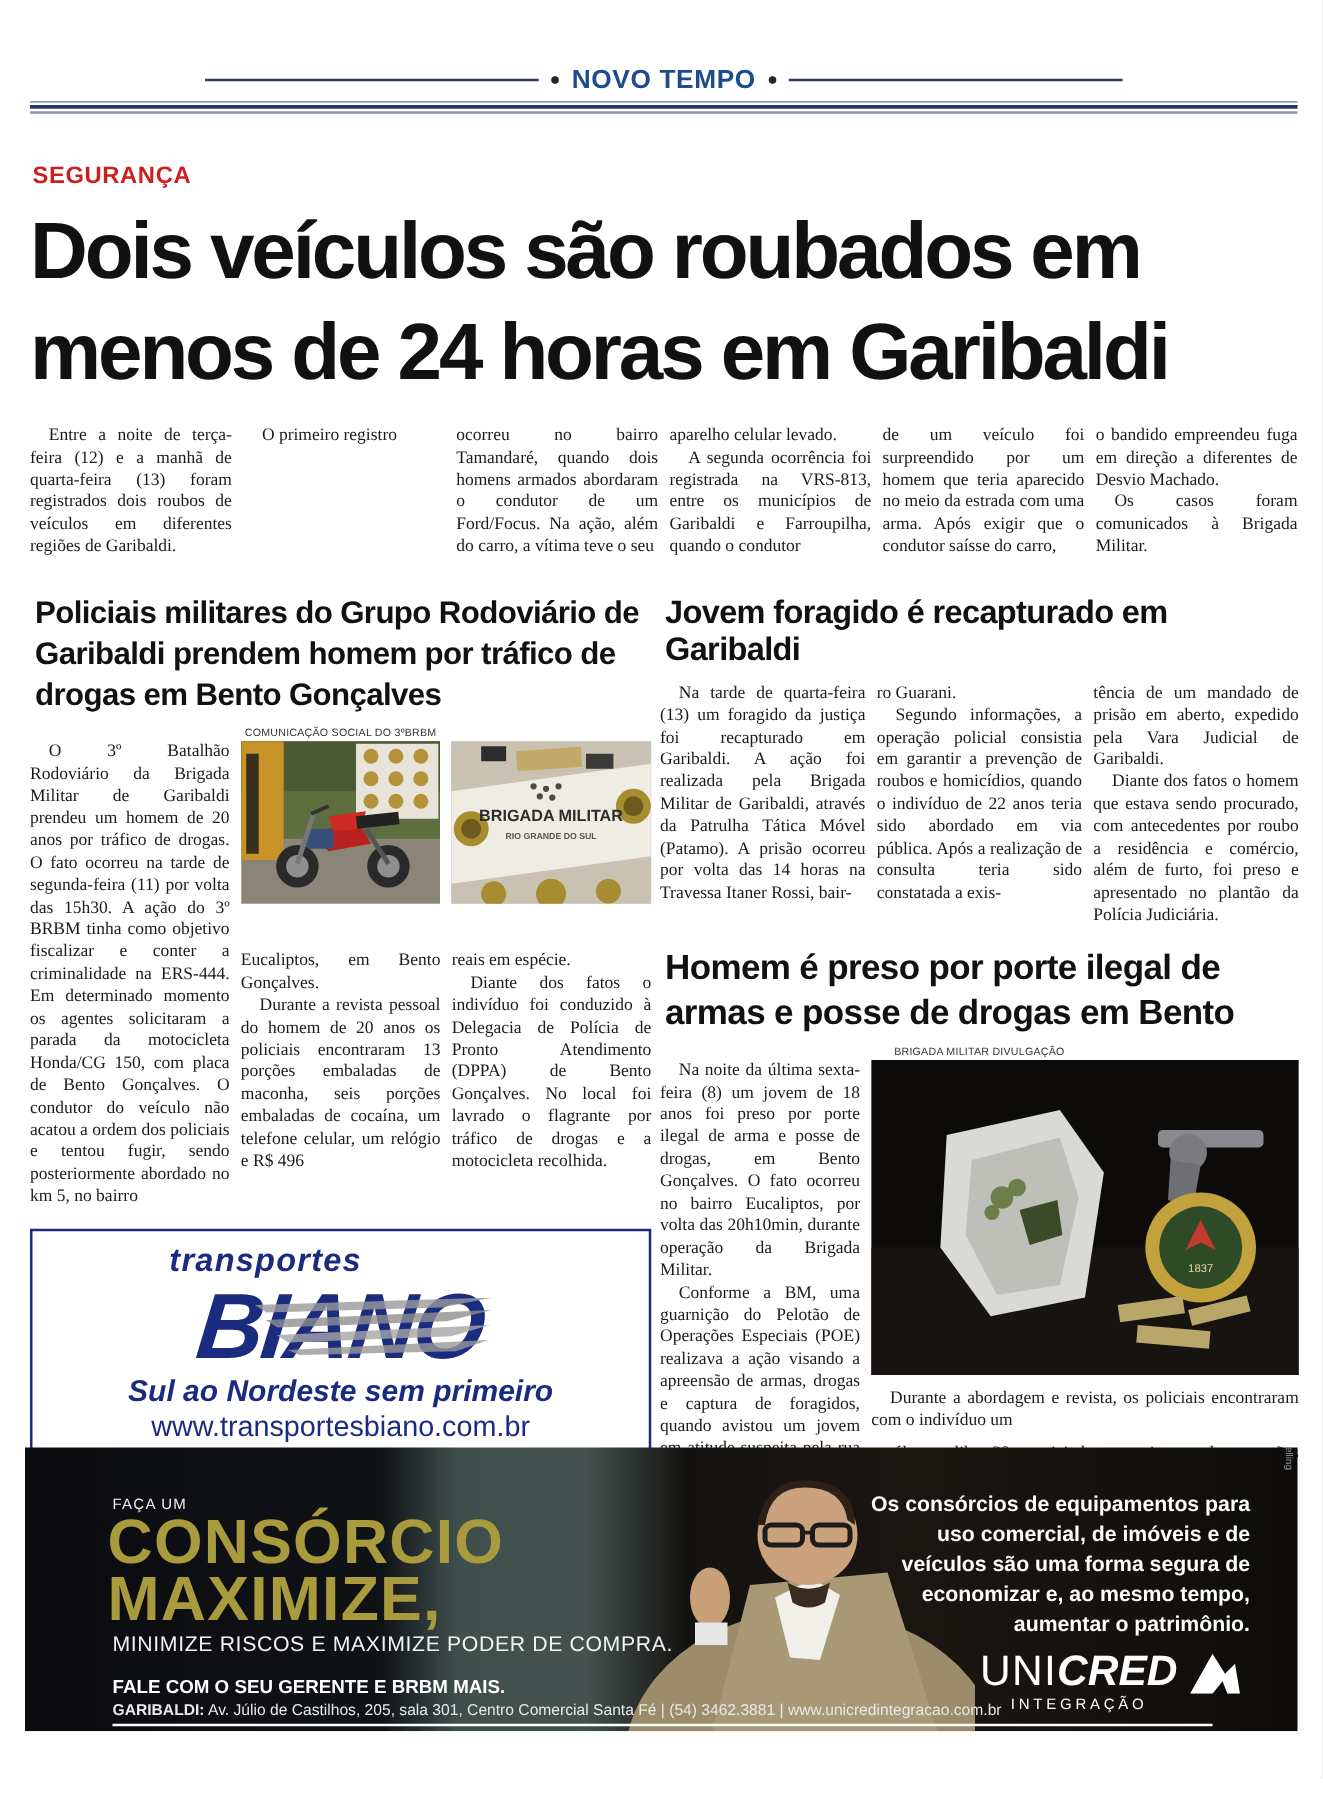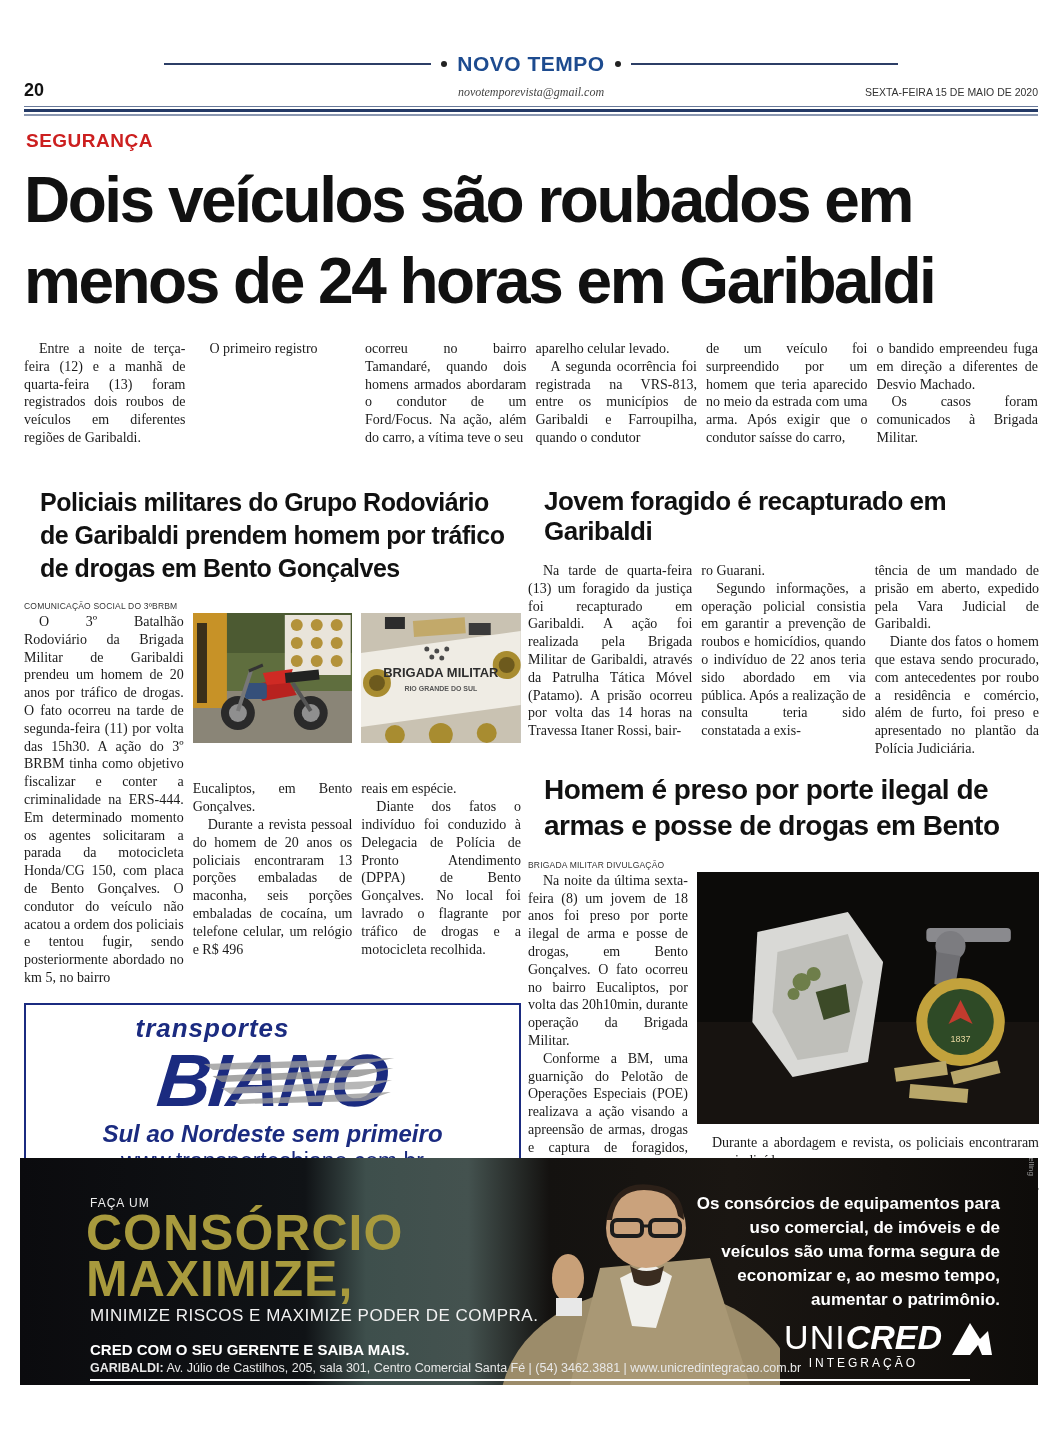--- a/index.html
+++ b/index.html
@@ -26,25 +26,25 @@
       letter-spacing:-2.5px;color:#111;font-stretch:condensed;}
   #lead-cols{position:absolute;top:340px;left:24px;width:1014px;
       display:grid;grid-template-columns:repeat(6,1fr);gap:9px;}
   .bodycol{font-size:14px;line-height:17.8px;text-align:justify;}
   .bodycol .para{margin:0;text-indent:15px;}
   .bodycol .para.cont{text-indent:0;}
   
   #left-half{position:absolute;top:470px;left:24px;width:497px;}
   #right-half{position:absolute;top:470px;left:528px;width:511px;}
   .sub-headline{font-family:"Liberation Sans",sans-serif;font-weight:bold;color:#111;
-      letter-spacing:-.5px;margin:16px;}
+      letter-spacing:-.5px;margin:4px;}
   #a2-headline{font-size:25px;line-height:33px;}
   #a3-headline{font-size:26px;line-height:30px;}
   #a4-headline{font-size:28px;line-height:36px;margin-top:14px;}
-  .credit{font-family:"Liberation Sans",sans-serif;font-size:8.5px;color:#333;text-align:left;
+  .credit{font-family:"Liberation Sans",sans-serif;font-size:8.5px;color:#333;text-align:center;
       letter-spacing:.2px;margin:8px 0 2px 0;}
   #a2-grid{display:grid;grid-template-columns:repeat(3,1fr);gap:9px;}
   #a2-grid .span-rows{grid-row:1 / span 2;}
   .photo{width:100%;display:block;background:#ccc;}
   #a3-grid{display:grid;grid-template-columns:repeat(3,1fr);gap:9px;margin-top:12px;}
   #a4-grid{display:grid;grid-template-columns:160px 1fr 1fr;gap:9px;}
   #a4-grid .span-rows{grid-row:1 / span 2;}
   #a4-photo-wrap{grid-column:2 / span 2;}
   
   #biano{margin-top:16px;border:2px solid #1b2b80;color:#1b2b80;text-align:center;
@@ -86,25 +86,20 @@
 
 <div id="page">
 
   <div id="hdr">
     <div class="mast-row">
       <div class="mast-line"></div>
       <div class="mast-dot"></div>
       <div class="mast-title">NOVO TEMPO</div>
       <div class="mast-dot"></div>
       <div class="mast-line"></div>
-    </div>
-    <div class="hdr-row2">
-      <div class="page-num">20</div>
-      <div class="hdr-email">novotemporevista@gmail.com</div>
-      <div class="hdr-date">SEXTA-FEIRA 15 DE MAIO DE 2020</div>
     </div>
     <div class="rule-thin"></div>
     <div class="rule-double"></div>
   </div>
 
   <div id="section-label">SEGURANÇA</div>
   <h1 id="lead-headline" style="margin:0;">Dois veículos são roubados em menos de 24 horas em Garibaldi</h1>
   <div id="lead-cols">
     <div class="bodycol">
         <p class="para">Entre a noite de terça-feira (12) e a manhã de quarta-feira (13) foram registrados dois roubos de veículos em diferentes regiões de Garibaldi.</p>
@@ -297,21 +292,21 @@
       <path d="M170,108 q16,10 34,0 l-4,16 q-13,8 -26,0 z" fill="#3a2c20"></path>
       <ellipse cx="108" cy="120" rx="16" ry="24" fill="#c8a078"></ellipse>
       <rect x="96" y="140" width="26" height="18" fill="#e8e8e8"></rect>
     </svg>
     <div class="uni-kicker">FAÇA UM</div>
     <div class="uni-title">
       <div>CONSÓRCIO</div>
       <div>MAXIMIZE,</div>
     </div>
     <div class="uni-sub">MINIMIZE RISCOS E MAXIMIZE PODER DE COMPRA.</div>
-    <div class="uni-cta">CRED COM O SEU GERENTE E SAIBA MAIS.</div>
+    <div class="uni-cta">FALE COM O SEU GERENTE E BRBM MAIS.</div>
     <div class="uni-addr"><b>GARIBALDI:</b><span> Av. Júlio de Castilhos, 205, sala 301, Centro Comercial Santa Fé | (54) 3462.3881 | www.unicredintegracao.com.br</span></div>
     <div class="uni-right">Os consórcios de equipamentos para uso comercial, de imóveis e de veículos são uma forma segura de economizar e, ao mesmo tempo, aumentar o patrimônio.</div>
     <div class="uni-logo">
       <span class="uni-logo-text"><span class="uni">UNI</span><span class="cred">CRED</span></span>
       <svg width="44" height="34" viewBox="0 0 44 34">
         <polygon points="2,34 20,2 30,18 38,10 42,34 32,34 28,24 20,34" fill="#fff"></polygon>
         <polygon points="14,34 21,20 27,34" fill="#0000"></polygon>
       </svg>
     </div>
     <div class="uni-logo-sub">INTEGRAÇÃO</div>

